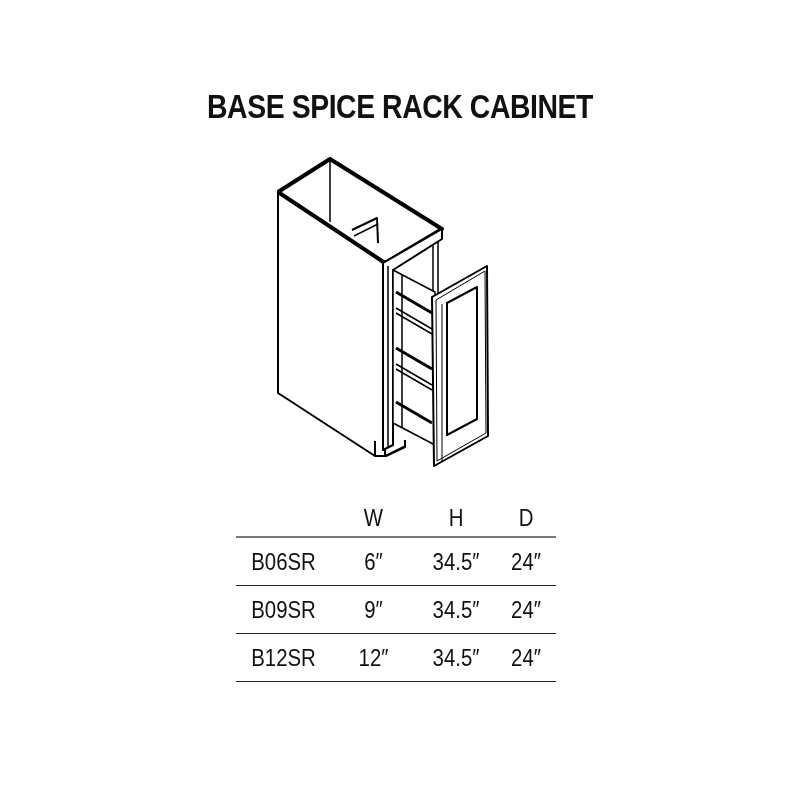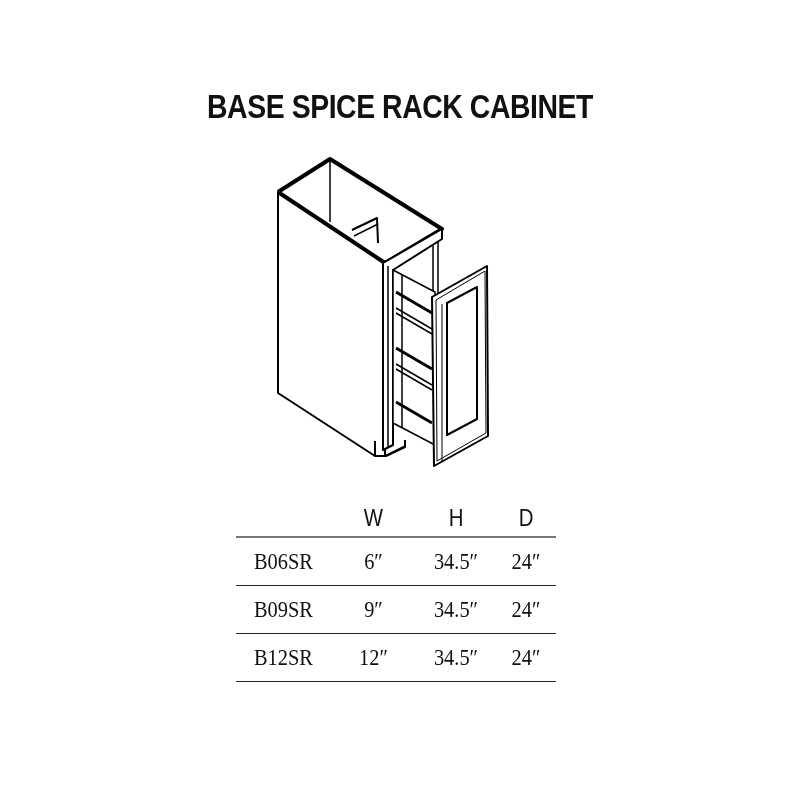--- a/index.html
+++ b/index.html
@@ -2,21 +2,21 @@
 <html><head>
 <meta charset="utf-8">
 <style>
   html, body { margin:0; padding:0; background:#ffffff; }
   body { width:800px; height:800px; position:relative; overflow:hidden; font-family:"Liberation Sans", sans-serif; color:#111; }
   .title { position:absolute; top:88px; left:0; width:800px; text-align:center; font-size:33px; font-weight:bold; letter-spacing:-0.5px; transform:scaleX(0.86); transform-origin:center; }
   .drawing { position:absolute; left:0; top:0; }
   .spec { position:absolute; left:236px; top:500px; width:320px; }
   .row { position:relative; height:47px; display:flex; align-items:center; }
   .row.head { height:36px; border-bottom:2px solid #777; }
-  .row.body { border-bottom:1.5px solid #222;font-family:Liberation Serif, serif; }
+  .row.body { border-bottom:1.5px solid #222; }
   .cell { font-size:24px; transform:scaleX(0.85); text-align:center; }
   .c0 { width:95px; text-align:center; }
   .c1 { width:85px; }
   .c2 { width:80px; }
   .c3 { width:60px; }
 </style>
 </head>
 <body>
 
 <div class="title">BASE SPICE RACK CABINET</div>

